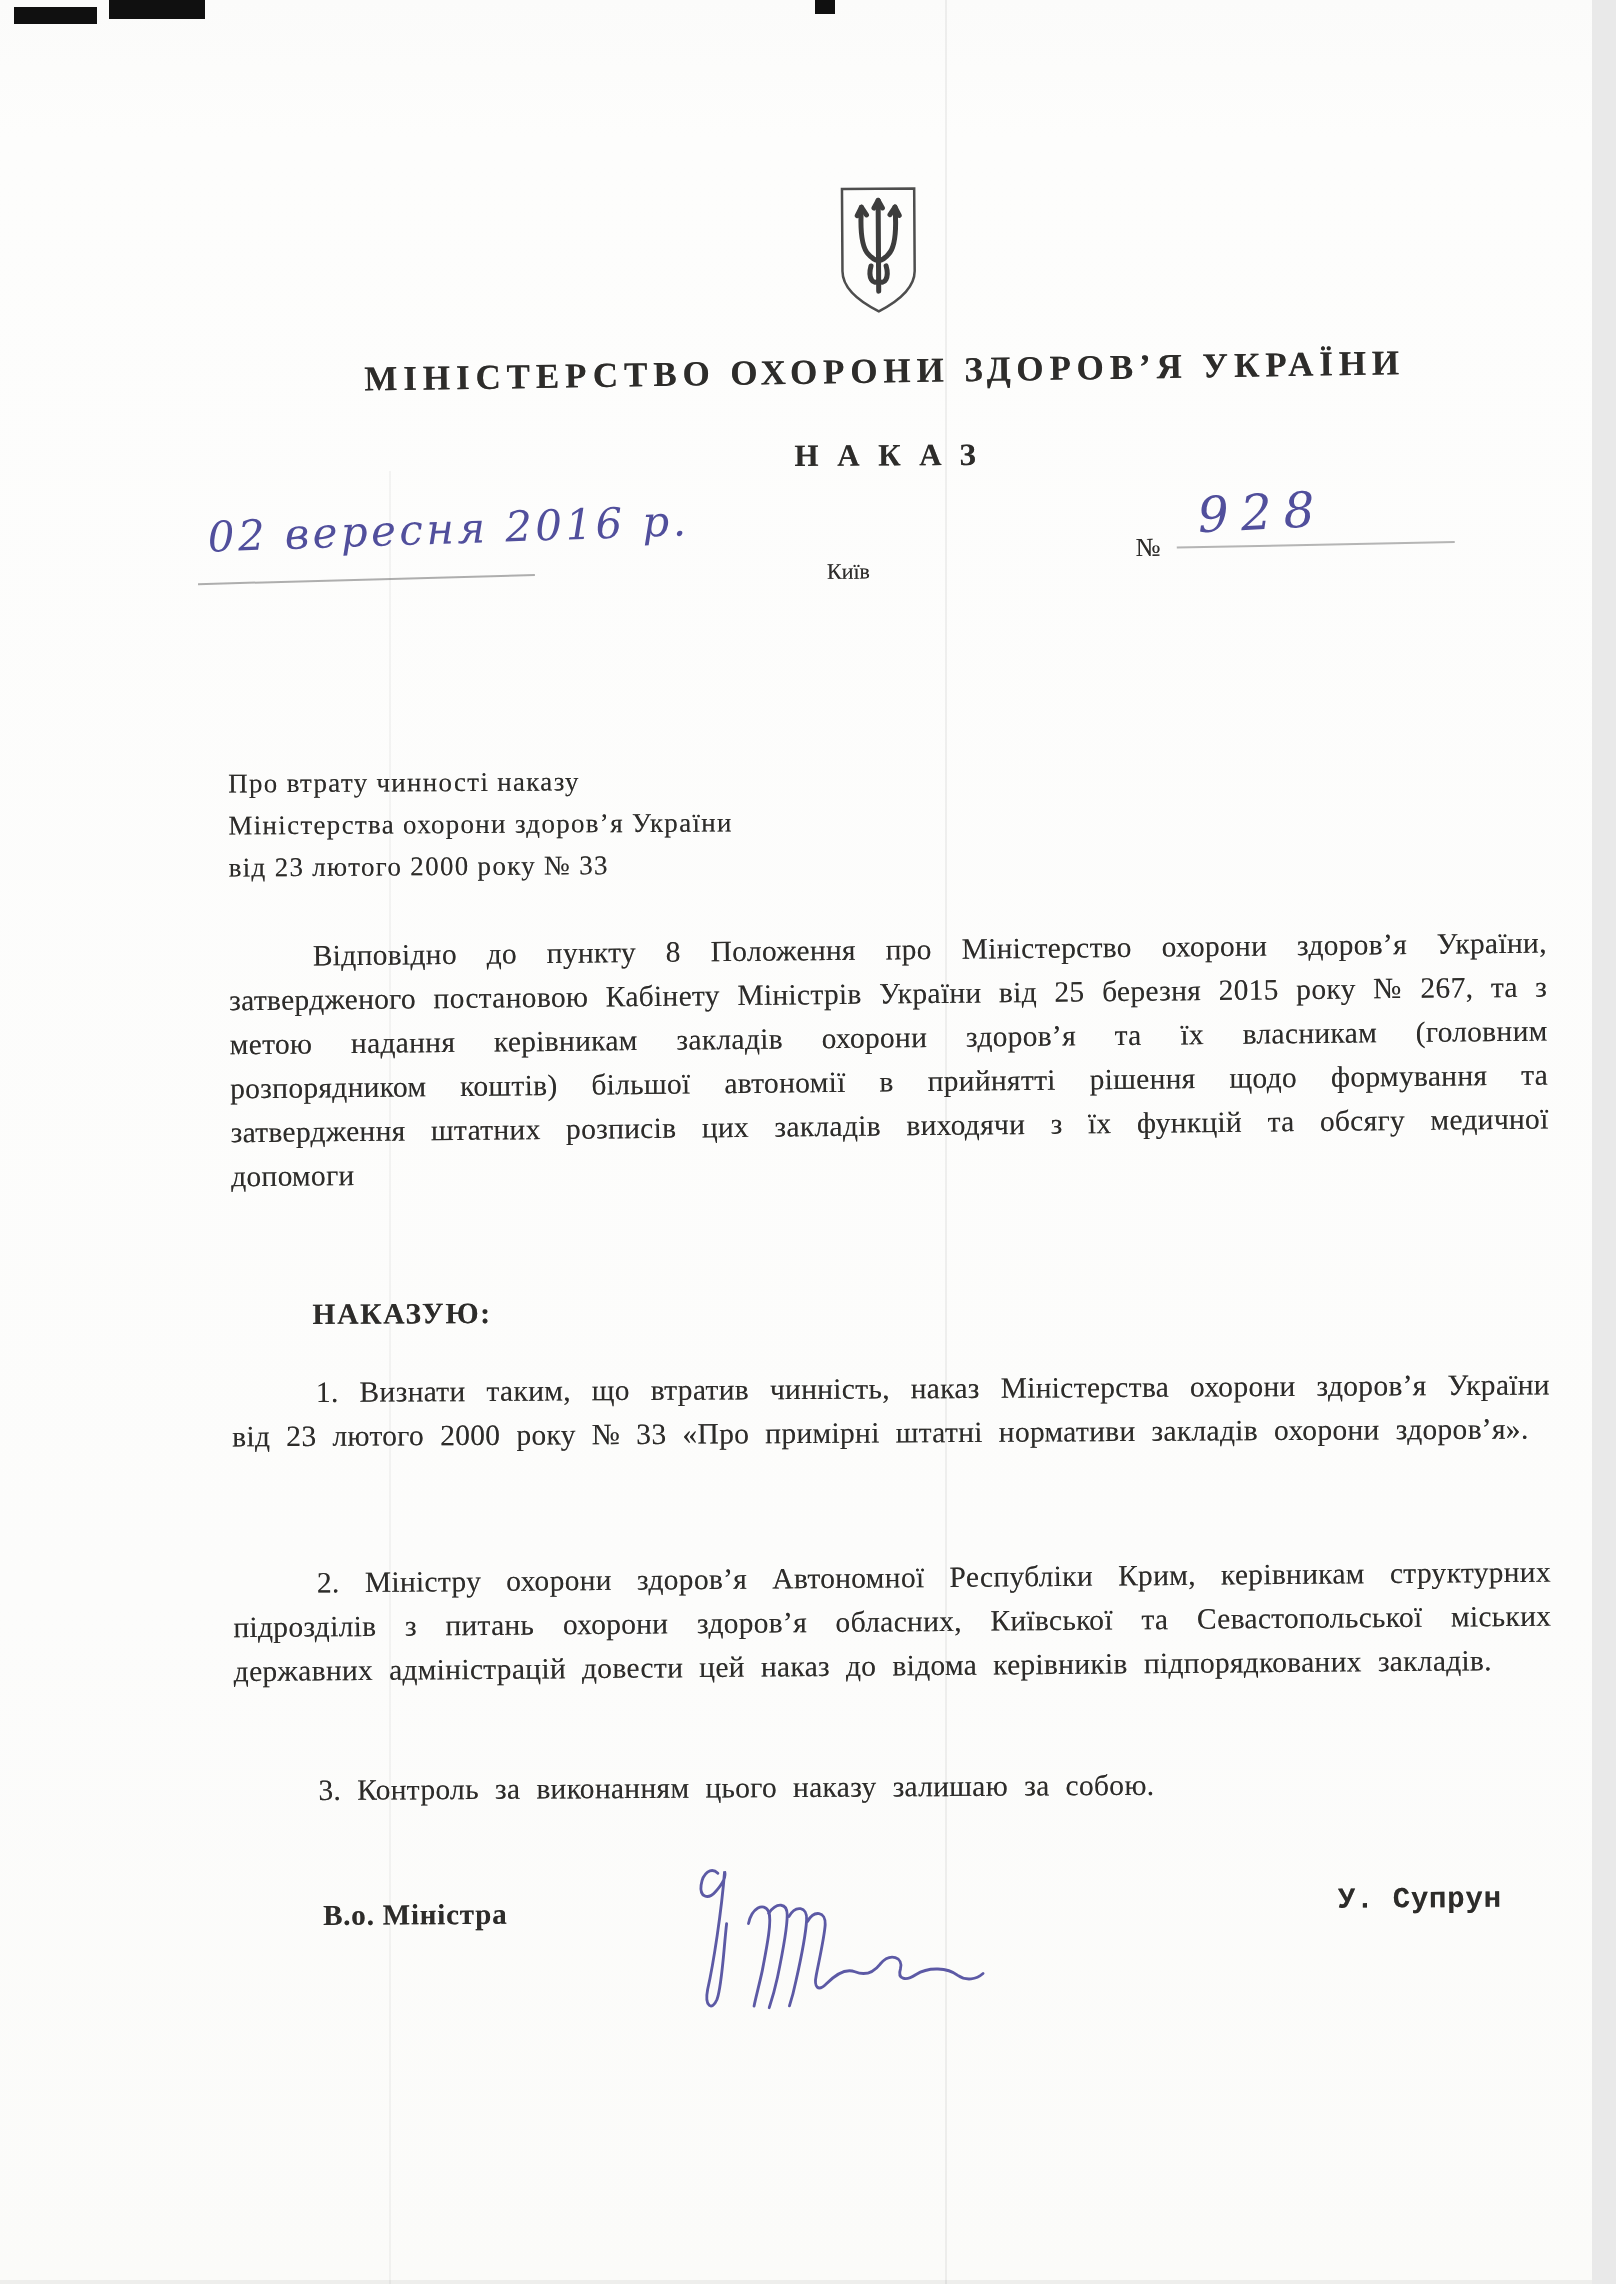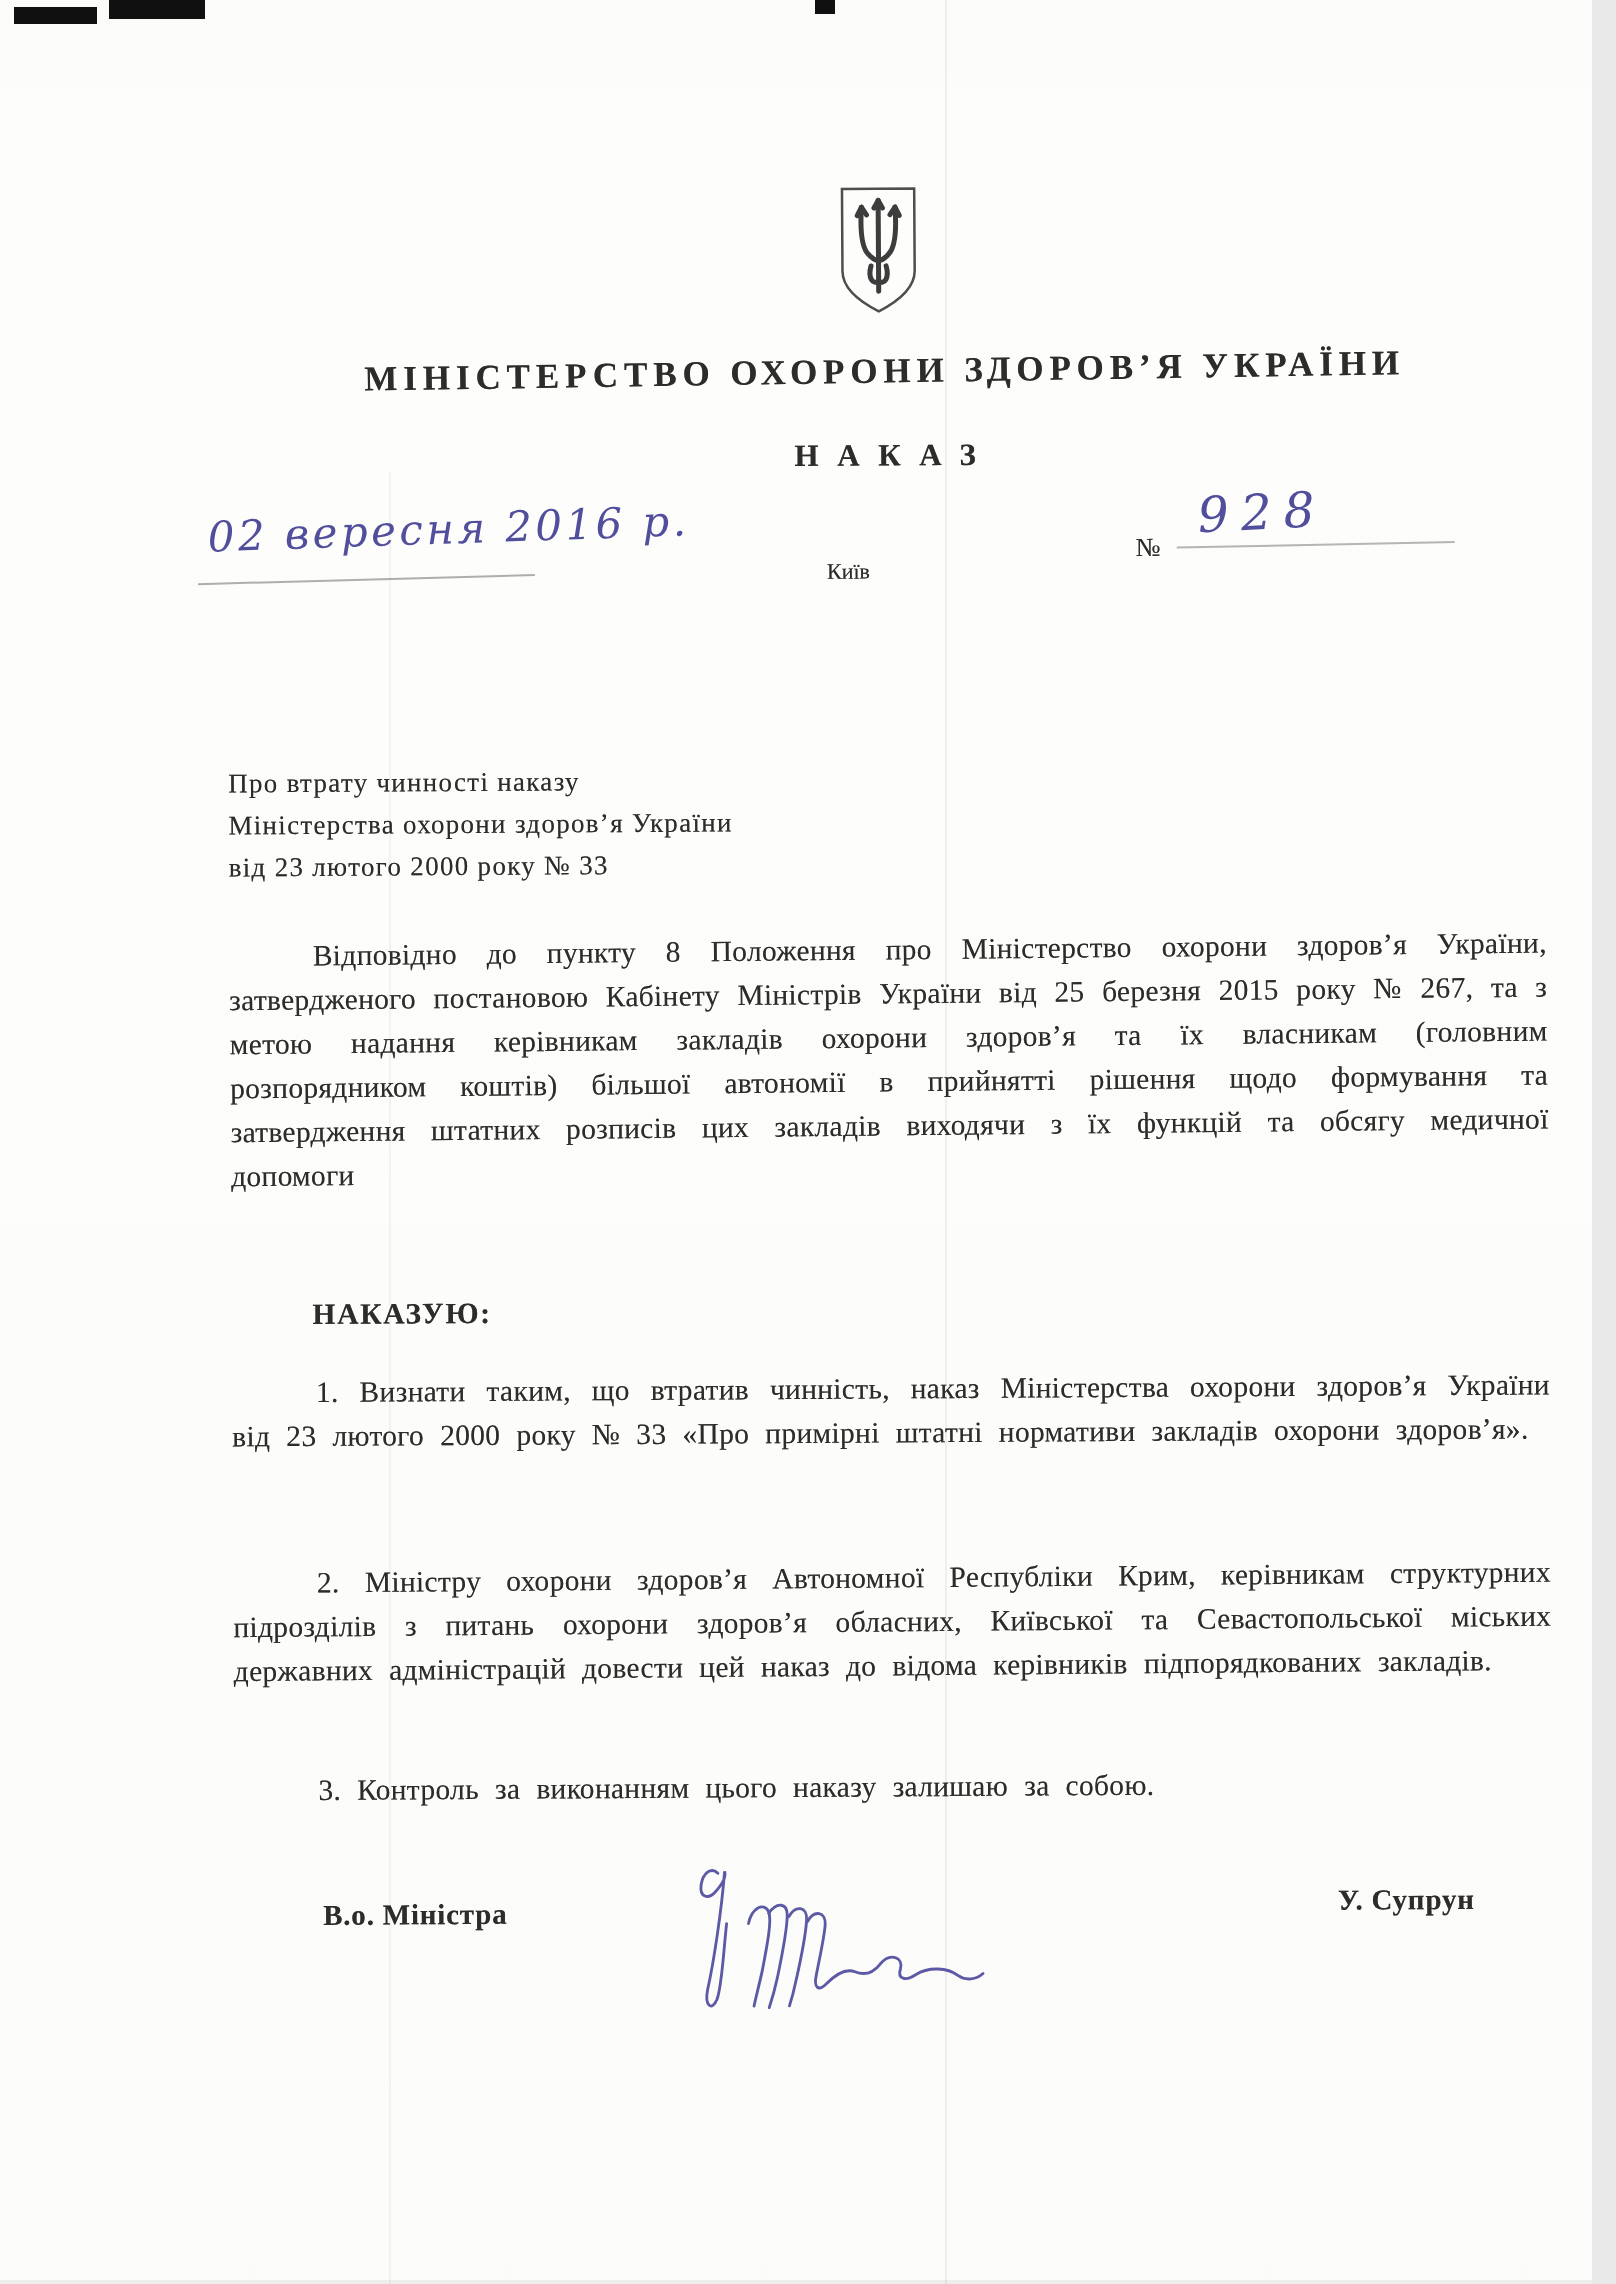--- a/index.html
+++ b/index.html
@@ -37,21 +37,21 @@
   .body-text{width:1318px;font-size:29.5px;line-height:44px;text-align:justify;
     letter-spacing:0.3px;word-spacing:8.4px;}
   .indent{text-indent:84px;}
   .preamble{left:229px;top:928px;transform:rotate(-0.25deg);}
   .order-heading{left:310px;top:1295px;font-size:29.5px;font-weight:bold;letter-spacing:1.7px;}
   .item1{left:229px;top:1367px;}
   .item2{left:229px;top:1556px;transform:rotate(-0.15deg);}
   .item3{left:229px;top:1765px;}
 
   .signer-position{left:317px;top:1896px;font-size:29px;font-weight:bold;letter-spacing:0.8px;}
-  .signer-name{left:1332px;top:1887px;font-size:29px;font-weight:bold;letter-spacing:0.8px;}
+  .signer-name{left:1332px;top:1887px;font-size:29px;font-weight:bold;letter-spacing:0.8px;font-family:Liberation Mono, monospace;}
   .signature{left:680px;top:1844px;}
 </style>
 </head>
 <body>
 
 <div class="page">
 
   <div class="bar" style="left:14.3px;top:6.7px;width:83px;height:17px;"></div>
   <div class="bar" style="left:109px;top:0;width:96px;height:18.5px;"></div>
   <div class="bar" style="left:815px;top:0;width:20px;height:13.5px;"></div>

